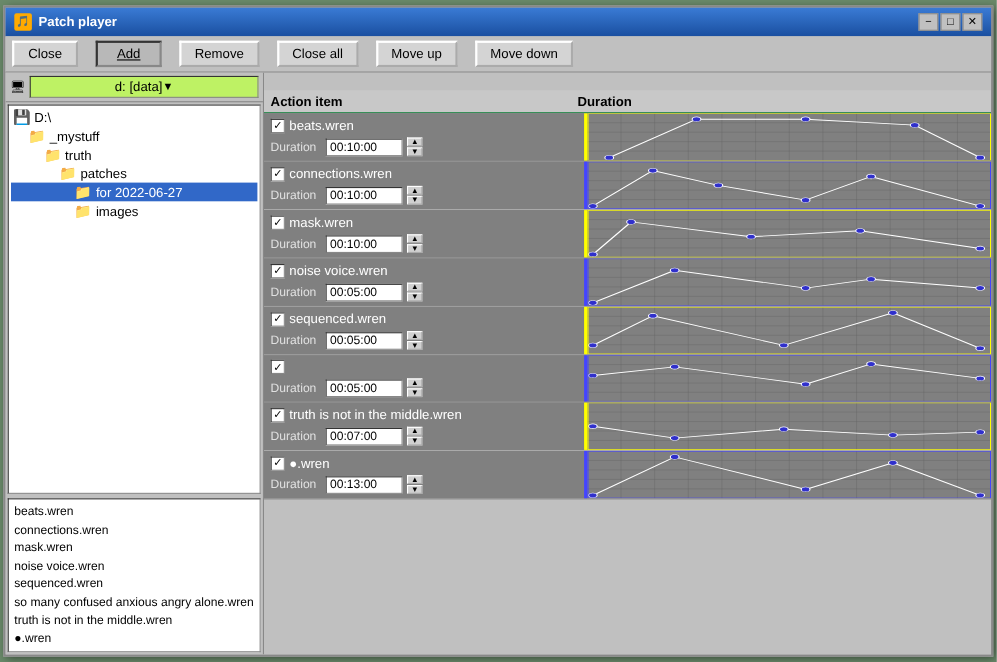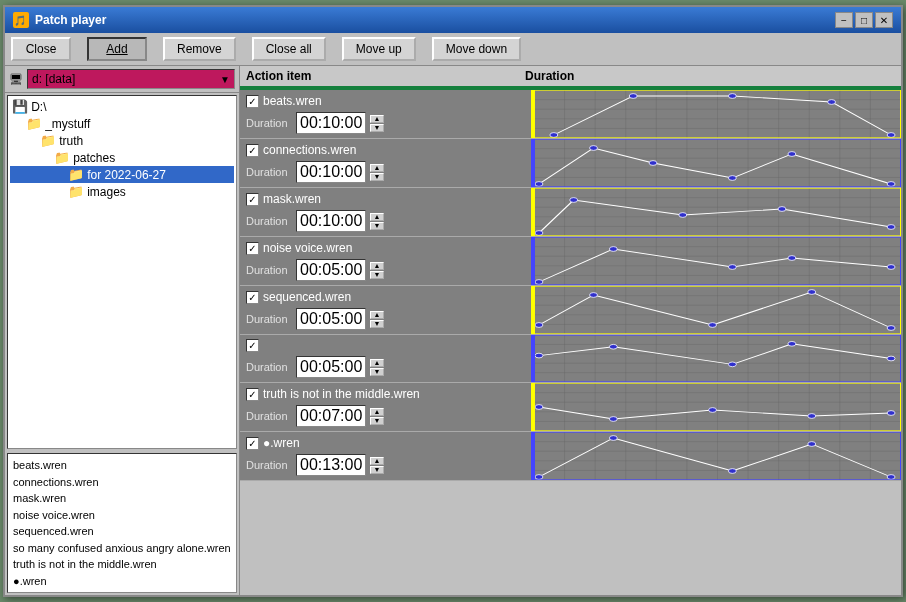--- a/index.html
+++ b/index.html
@@ -107,27 +107,27 @@
       padding: 3px 4px;
       background: #c0c0c0;
       border-bottom: 1px solid #888;
       gap: 4px;
     }
     .drive-icon {
       font-size: 11px;
     }
     .drive-combo {
       flex: 1;
-      background: #be185d;
+      background: #bef264;
       border: 1px inset #888;
       padding: 2px 4px;
       font-size: 12px;
       display: flex;
       align-items: center;
-      justify-content: space-between;
+      justify-content: center;
     }
     .combo-arrow {
       font-size: 10px;
     }
     .file-tree {
       flex: 1;
       background: white;
       border: 1px inset #888;
       margin: 2px;
       overflow-y: auto;
@@ -168,23 +168,24 @@
     .right-panel {
       flex: 1;
       display: flex;
       flex-direction: column;
       background: #c0c0c0;
       overflow-y: auto;
     }
     .column-header {
       display: flex;
       background: #c8c8c8;
-      border-bottom: 4px solid #15803d;
+      border-bottom: 1px solid #15803d;
       padding: 3px 6px;
       flex-shrink: 0;
+      margin-top: 16px;
     }
     .col-action {
       flex: 1;
       font-weight: bold;
       font-size: 12px;
     }
     .col-duration {
       width: 370px;
       font-weight: bold;
       font-size: 12px;
@@ -235,21 +236,21 @@
     }
     .duration-label {
       color: #e0e0e0;
       font-size: 11px;
       min-width: 46px;
     }
     .duration-input {
       background: white;
       border: 1px inset #888;
       padding: 1px 3px;
-      font-size: 16px;
+      font-size: 11px;
       width: 70px;
     }
     .spinner-btns {
       display: flex;
       flex-direction: column;
       gap: 1px;
     }
     .spin-btn {
       width: 14px;
       height: 8px;

